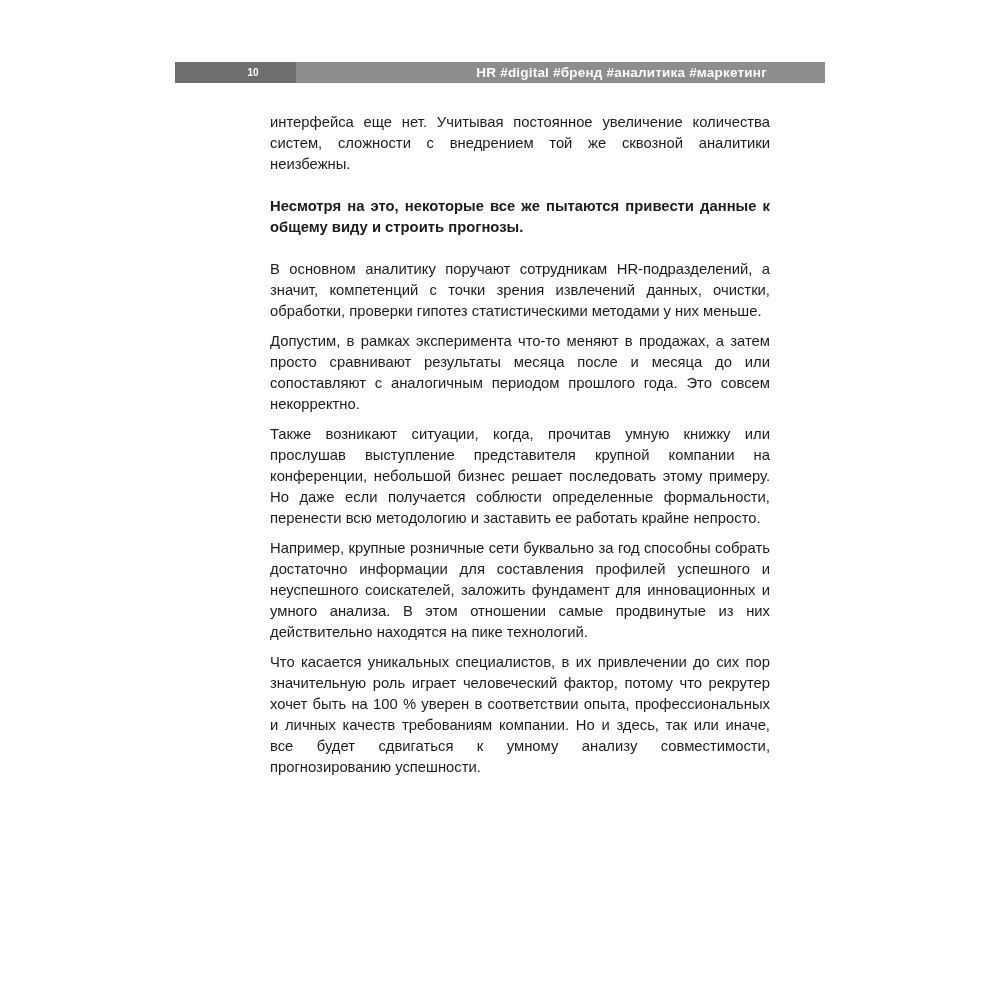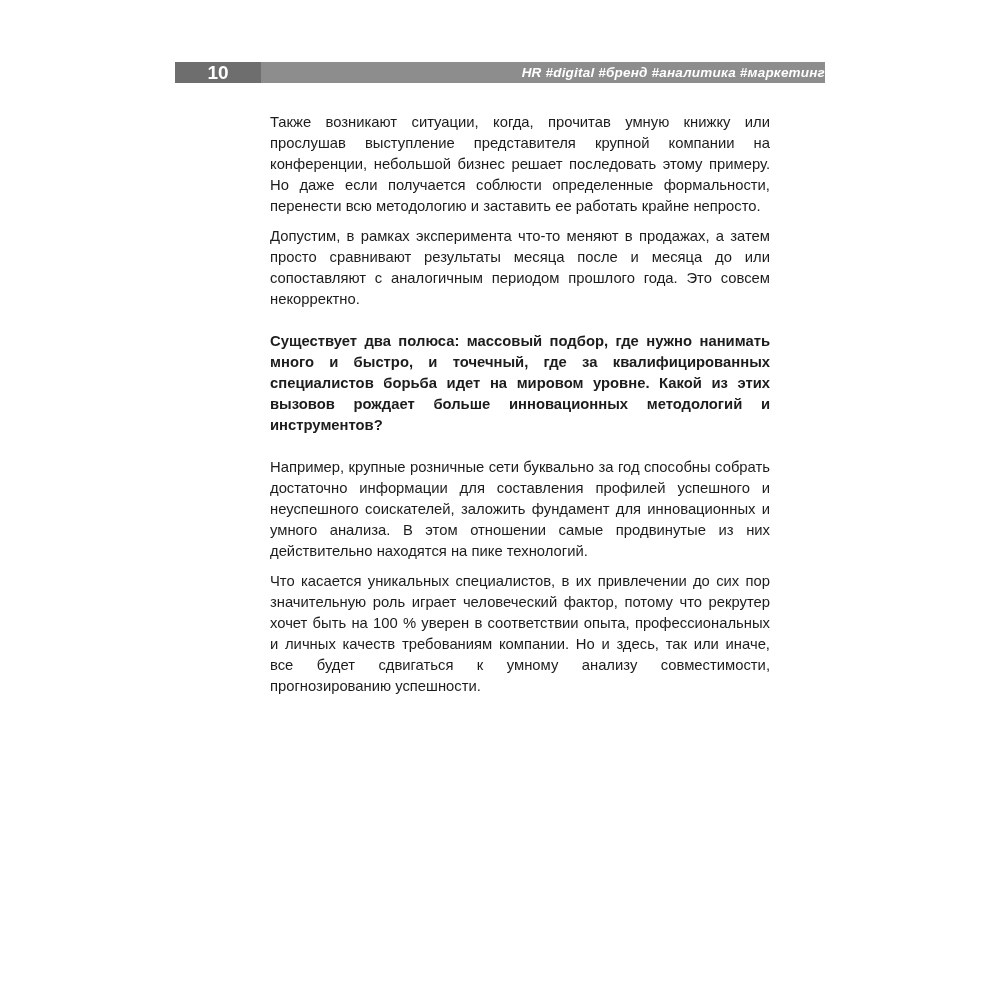--- a/index.html
+++ b/index.html
@@ -24,36 +24,37 @@
     height: 21px;
     background: #8d8d8d;
     display: flex;
     align-items: stretch;
   }
   .page-num-box {
     width: 86px;
     background: #6e6e6e;
     color: #ffffff;
     font-weight: bold;
-    font-size: 19px;
+    font-size: 10px;
     display: flex;
     align-items: center;
     justify-content: center;
+    padding-left: 35px;
   }
   .running-title {
     flex: 1;
     display: flex;
     align-items: center;
     justify-content: flex-end;
+    padding-right: 58px;
     color: #ffffff;
     font-weight: bold;
     font-size: 13.5px;
     letter-spacing: 0.2px;
     white-space: nowrap;
-    font-style: italic;
   }
   
   .text-column {
     position: absolute;
     left: 270px;
     top: 112px;
     width: 500px;
     color: #1c1c1c;
     font-size: 14.8px;
     line-height: 1.42;
@@ -80,29 +81,31 @@
 
 <div class="page">
 
   <div class="header-bar">
     <div class="page-num-box">10</div>
     <div class="running-title">HR #digital #бренд #аналитика #маркетинг</div>
   </div>
 
   <div class="text-column">
 
+    <p>интерфейса еще нет. Учитывая постоянное увеличение количества систем, сложности с внедрением той же сквозной аналитики неизбежны.</p>
+
+    <p class="question">Несмотря на это, некоторые все же пытаются привести данные к общему виду и строить прогнозы.</p>
 
 
+    <p>В основном аналитику поручают сотрудникам HR-подразделений, а значит, компетенций с точки зрения извлечений данных, очистки, обработки, проверки гипотез статистическими методами у них меньше.</p>
 
+    <p>Допустим, в рамках эксперимента что-то меняют в продажах, а затем просто сравнивают результаты месяца после и месяца до или сопоставляют с аналогичным периодом прошлого года. Это совсем некорректно.</p>
 
     <p>Также возникают ситуации, когда, прочитав умную книжку или прослушав выступление представителя крупной компании на конференции, небольшой бизнес решает последовать этому примеру. Но даже если получается соблюсти определенные формальности, перенести всю методологию и заставить ее работать крайне непросто.</p>
 
-    <p>Допустим, в рамках эксперимента что-то меняют в продажах, а затем просто сравнивают результаты месяца после и месяца до или сопоставляют с аналогичным периодом прошлого года. Это совсем некорректно.</p>
-
-    <p class="question">Существует два полюса: массовый подбор, где нужно нанимать много и быстро, и точечный, где за квалифицированных специалистов борьба идет на мировом уровне. Какой из этих вызовов рождает больше инновационных методологий и инструментов?</p>
 
 
     <p>Например, крупные розничные сети буквально за год способны собрать достаточно информации для составления профилей успешного и неуспешного соискателей, заложить фундамент для инновационных и умного анализа. В этом отношении самые продвинутые из них действительно находятся на пике технологий.</p>
 
     <p>Что касается уникальных специалистов, в их привлечении до сих пор значительную роль играет человеческий фактор, потому что рекрутер хочет быть на 100 % уверен в соответствии опыта, профессиональных и личных качеств требованиям компании. Но и здесь, так или иначе, все будет сдвигаться к умному анализу совместимости, прогнозированию успешности.</p>
 
   </div>
 
 </div>
 

